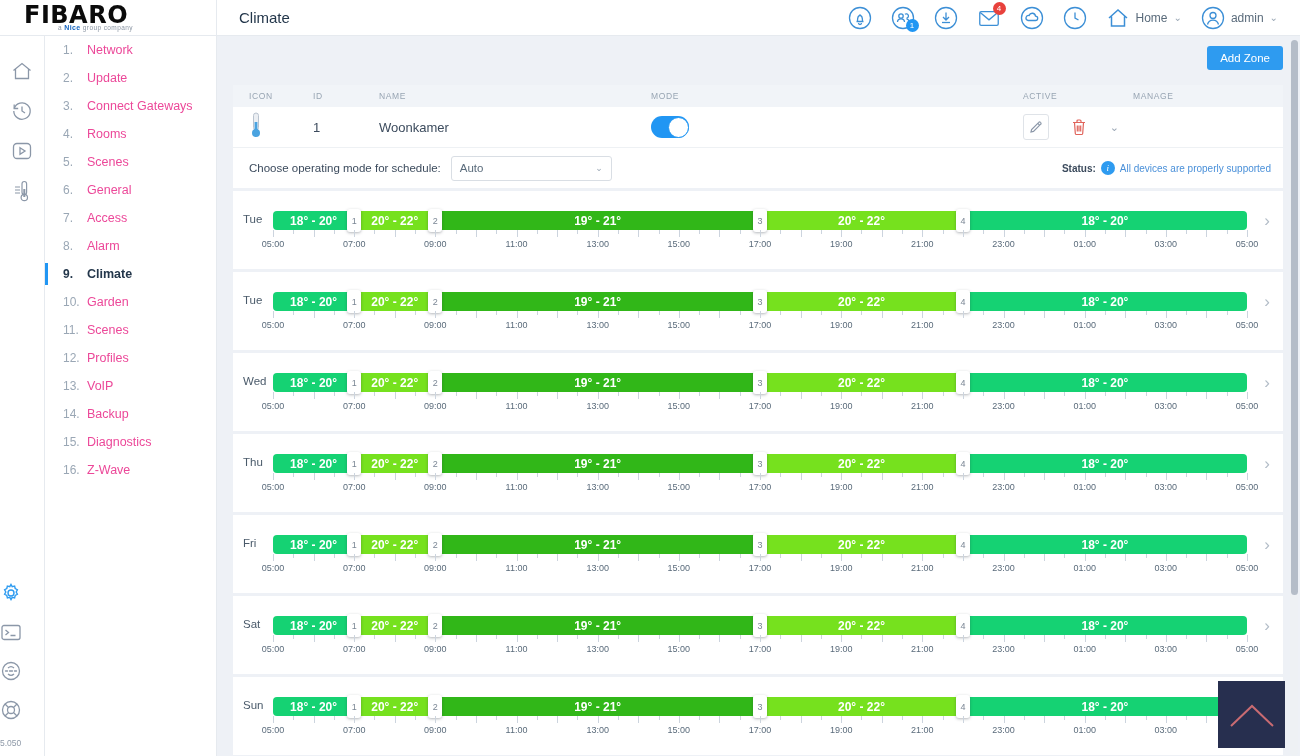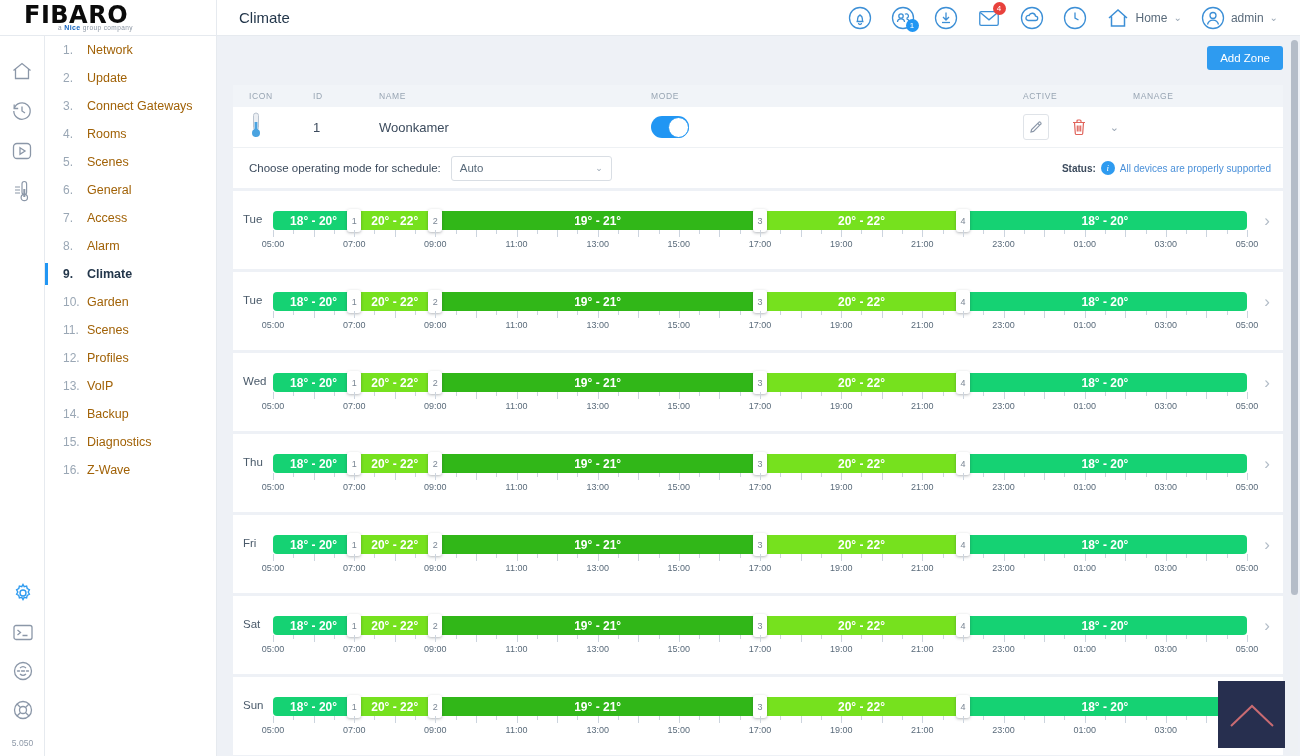--- a/index.html
+++ b/index.html
@@ -18,30 +18,30 @@
   .badge { position:absolute; min-width:13px; height:13px; border-radius:7px; color:#fff; font-size:8px; display:flex; align-items:center; justify-content:center; padding:0 2px; }
   .badge.blue { background:#2196f3; right:-4px; bottom:-2px; }
   .badge.red { background:#e8413c; right:-5px; top:-4px; }
   .hdr-group { display:flex; align-items:center; gap:6px; cursor:pointer; }
   .hdr-group .lbl { font-size:12px; color:#5a6b7b; }
   .chev { font-size:10px; color:#9aa7b5; }
 
   
   .rail { position:absolute; top:36px; left:0; width:45px; height:720px; background:#fff; border-right:1px solid #e6eaef; z-index:20; }
   .rail-top { display:flex; flex-direction:column; align-items:center; gap:18px; padding-top:24px; }
-  .rail-bottom { position:absolute; bottom:8px; left:0; width:45px; display:flex; flex-direction:column; align-items:center; gap:17px; }
+  .rail-bottom { position:absolute; bottom:8px; left:0; width:45px; display:flex; flex-direction:column; gap:17px; }
   .ricon { width:22px; height:22px; display:flex; align-items:center; justify-content:center; cursor:pointer; }
   .rail-version { font-size:8.5px; color:#8e99a8; }
 
   
   .sidebar { position:absolute; top:36px; left:45px; width:172px; height:720px; background:#fff; border-right:1px solid #e6eaef; z-index:20; }
   .sidebar-title { font-size:15px; color:#2e3d4e; font-weight:500; padding:17px 0 6px 18px; }
   .s-item { position:relative; display:flex; align-items:center; height:28px; padding-left:18px; cursor:pointer; }
   .s-num { width:24px; font-size:12px; color:#9aa7b5; }
-  .s-label { font-size:12.5px; color:#a16207; }
+  .s-label { font-size:12.5px; color:#ec4899; }
   .s-item.active .s-label { color:#24374b; font-weight:bold; }
   .s-item.active .s-num { color:#24374b; font-weight:bold; }
   .s-item.active::before { content:""; position:absolute; left:0; top:3px; bottom:3px; width:3px; background:#2196f3; }
 
   
   .main { position:absolute; top:36px; left:217px; width:1083px; height:720px; background:#eef1f6; }
   .toolbar { height:49px; position:relative; }
   .btn-add { position:absolute; right:17px; top:10px; background:#2e9bf0; color:#fff; border:none; border-radius:3px; font-size:11.5px; padding:6px 13px; cursor:pointer; font-family:inherit; }
   .table-wrap { margin:0 17px 0 16px; }
   .thead { display:grid; grid-template-columns:64px 66px 272px 1fr 110px 150px; background:#f1f4f8; height:22px; align-items:center; padding-left:16px; }

